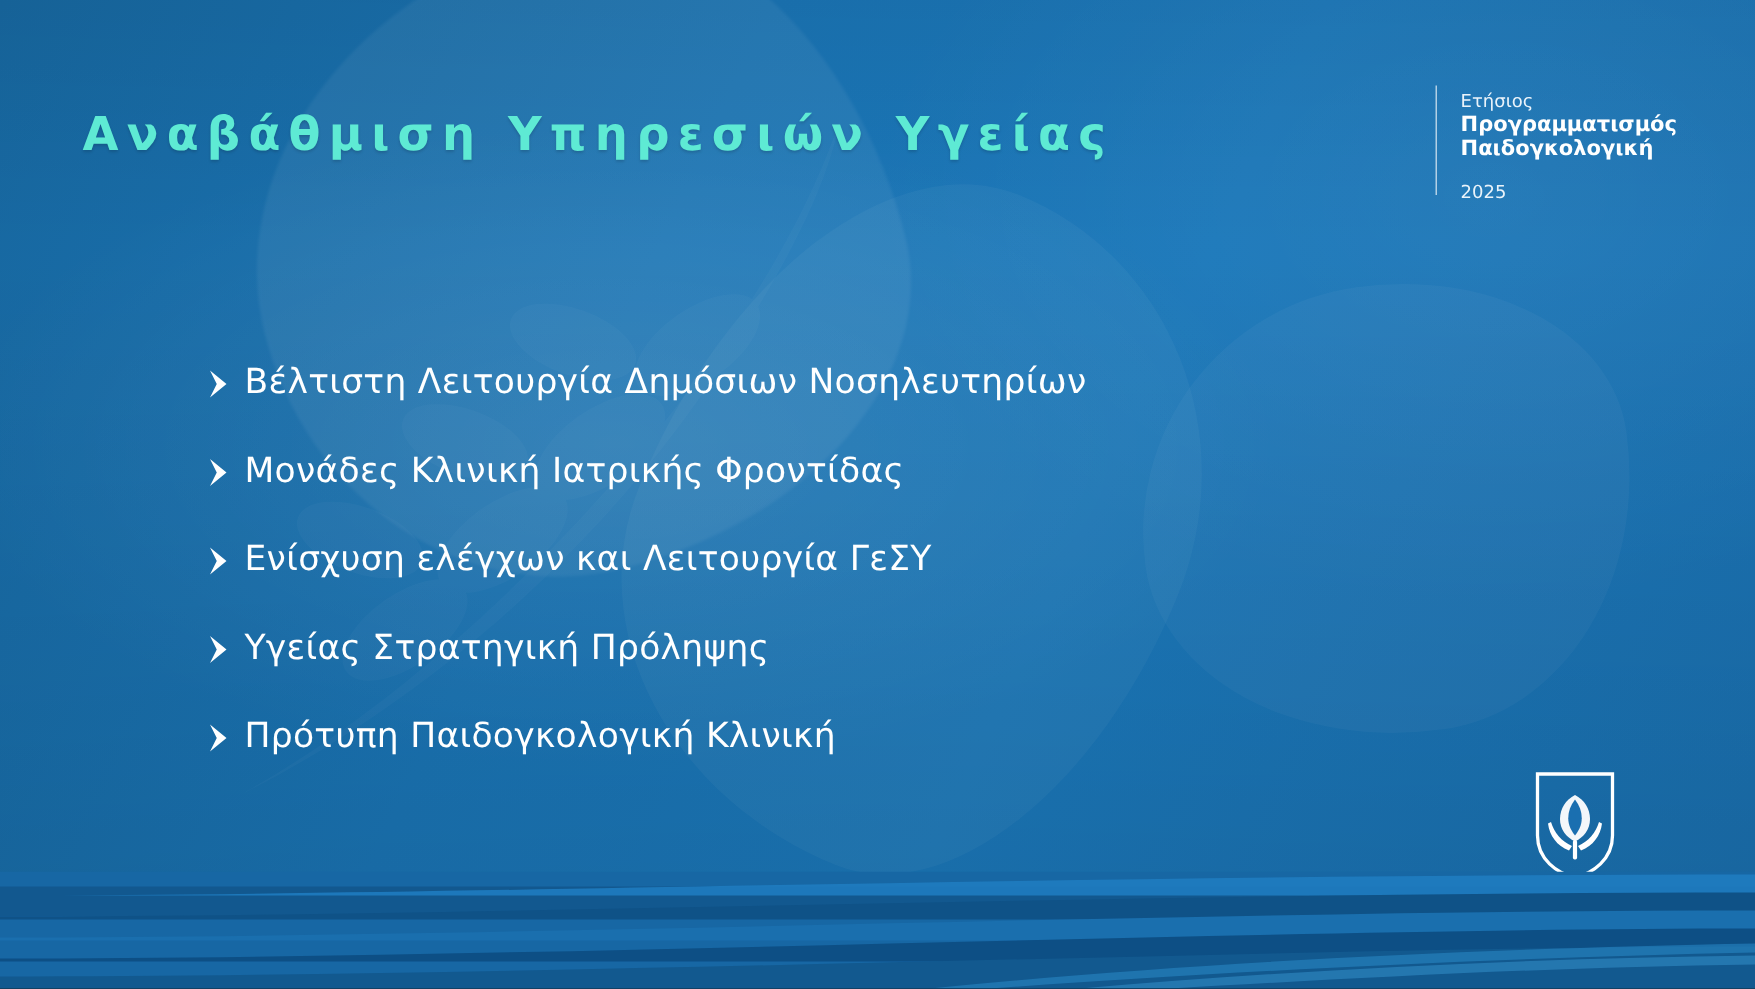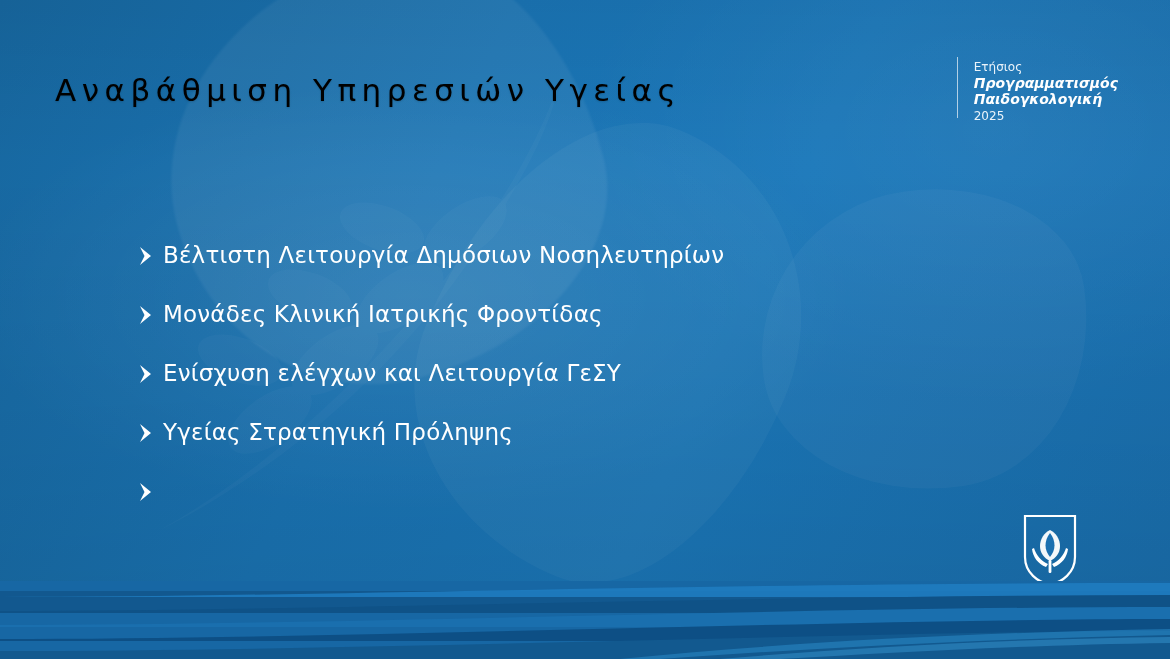--- a/index.html
+++ b/index.html
@@ -62,23 +62,23 @@
     width: 560px; height: 520px;
     opacity: 0.05;
   }
 
   
   .title {
     position: absolute;
     left: 55px;
     top: 72px;
     font-size: 31px;
-    font-weight: normal;
+    font-weight: bold;
     letter-spacing: 5.5px;
-    color: #000000;
+    color: #5eead4;
     white-space: nowrap;
     text-shadow: 0 1px 2px rgba(0,0,0,0.15);
   }
 
   
   .brand {
     position: absolute;
     right: 52px;
     top: 55px;
     display: flex;
@@ -117,26 +117,25 @@
     white-space: nowrap;
   }
   .brand-r1 {
     font-size: 12px;
     color: #eaf3fa;
   }
   .brand-r2, .brand-r3 {
     font-size: 14px;
     font-weight: bold;
     color: #ffffff;
-    font-style: italic;
   }
   .brand-r4 {
     font-size: 12px;
     color: #eaf3fa;
-    margin-top: 1px;
+    margin-top: 13px;
   }
 
   
   .bullets {
     position: absolute;
     left: 136px;
     top: 225px;
     width: 820px;
   }
   .bullet-row {
@@ -243,20 +242,21 @@
       <svg class="bullet-chev" viewBox="0 0 20 20">
         <path d="M4 1 L15 10 L4 19 L8.5 10 Z" fill="#ffffff"></path>
       </svg>
       <span class="bullet-text">Υγείας Στρατηγική Πρόληψης</span>
     </div>
 
     <div class="bullet-row">
       <svg class="bullet-chev" viewBox="0 0 20 20">
         <path d="M4 1 L15 10 L4 19 L8.5 10 Z" fill="#ffffff"></path>
       </svg>
+      <span class="bullet-text">Πρότυπη Παιδογκολογική Κλινική</span>
     </div>
 
   </div>
 
   <svg class="emblem" viewBox="0 0 56 74">
     <path d="M3 3 H53 V44 C53 60 40 69 28 72 C16 69 3 60 3 44 Z" fill="none" stroke="#ffffff" stroke-width="2.2"></path>
     <g fill="#ffffff">
       <path d="M28 17 C22 20 18 26 18 33 C18 40 22 45 28 48 C34 45 38 40 38 33 C38 26 34 20 28 17 Z" opacity="0.95"></path>
       <path d="M28 20 C25 24 23.5 28 23.5 32.5 C23.5 37 25.5 41 28 44 C30.5 41 32.5 37 32.5 32.5 C32.5 28 31 24 28 20 Z" fill="#1a6fb0"></path>
       <path d="M12 35 C14 42 19 48 26 51 L24 54 C16 51 11 44 10 36 Z"></path>

